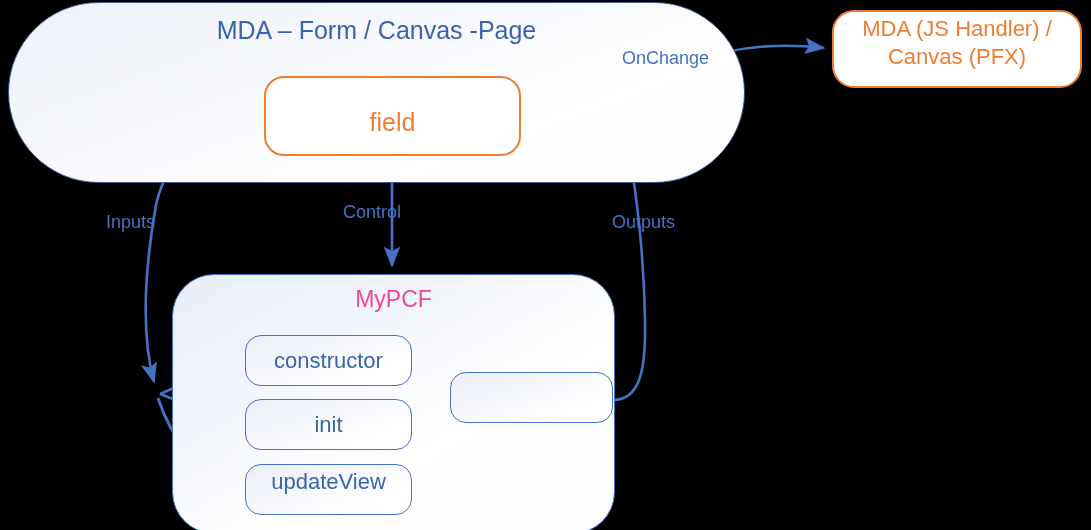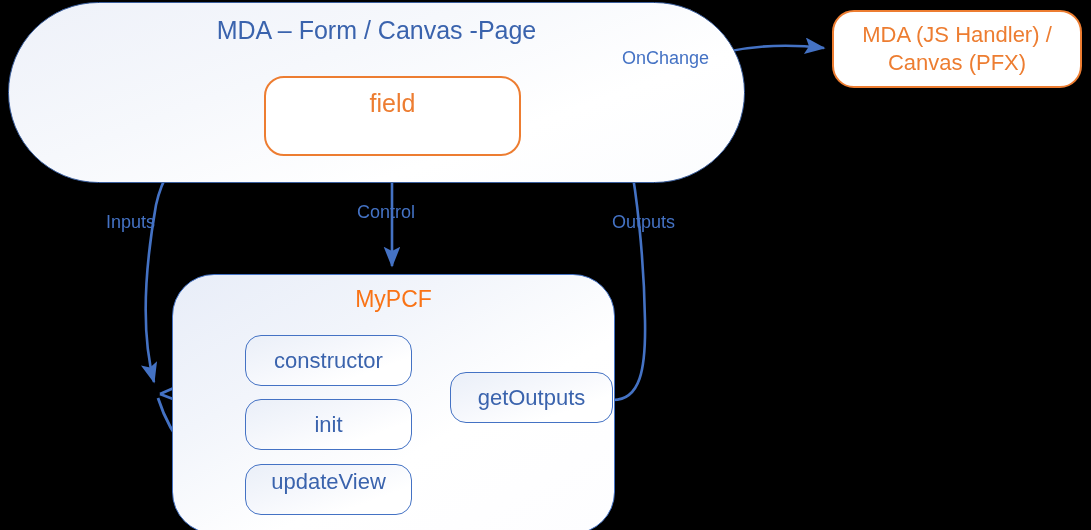--- a/index.html
+++ b/index.html
@@ -52,57 +52,57 @@
   #field-box {
     position: absolute;
     left: 264px; top: 76px;
     width: 257px; height: 80px;
     border: 2.2px solid #ED7D31;
     border-radius: 20px;
     background: #ffffff;
     box-sizing: border-box;
   }
   #field-label {
-    left: 264px; top: 74px;
+    left: 264px; top: 93px;
     width: 257px; height: 59px;
     font-size: 25px;
     color: #ED7D31;
   }
   
   #handler-box {
     position: absolute;
     left: 832px; top: 10px;
     width: 250px; height: 78px;
     border: 2.2px solid #ED7D31;
     border-radius: 22px;
     background: #ffffff;
     box-sizing: border-box;
   }
   #handler-label {
-    left: 832px; top: 10px;
+    left: 832px; top: 4px;
     width: 250px; height: 78px;
     font-size: 22px;
     line-height: 28px;
     color: #ED7D31;
   }
   
   #mypcf-container {
     position: absolute;
     left: 172px; top: 274px;
     width: 443px; height: 260px;
     border: 1.6px solid #4472C4;
     border-radius: 42px;
     background: linear-gradient(150deg, #e8edf8 0%, #f2f5fb 32%, #ffffff 62%, #fdfdff 100%);
     box-sizing: border-box;
   }
   #mypcf-title {
     left: 172px; top: 283px;
     width: 443px; height: 32px;
     font-size: 23px;
-    color: #f97316;
+    color: #ec4899;
   }
   
   .method-box {
     position: absolute;
     border: 1.5px solid #4472C4;
     border-radius: 16px;
     background: linear-gradient(160deg, #eaeff8 0%, #f5f7fc 40%, #ffffff 75%);
     box-sizing: border-box;
   }
   .method-label {
@@ -119,21 +119,21 @@
   #m-getoutputs-label { left: 450px; top: 372px; width: 163px; height: 51px; }
   
   .edge-label {
     position: absolute;
     color: #4472C4;
     font-size: 18px;
     white-space: nowrap;
     pointer-events: none;
   }
   #lbl-inputs { left: 106px; top: 212px; }
-  #lbl-control { left: 357px; top: 202px; text-align: center; }
+  #lbl-control { left: 343px; top: 202px; text-align: center; }
   #lbl-outputs { left: 612px; top: 212px; text-align: right; }
   #lbl-onchange { left: 622px; top: 48px; }
 </style>
 </head>
 <body>
 
 <div id="stage">
 
   <svg id="svg-layer" viewBox="0 0 1091 530">
     <defs>
@@ -176,20 +176,19 @@
   <div id="m-constructor-box" class="method-box"></div>
   <div id="m-constructor-label" class="node-label method-label">constructor</div>
 
   <div id="m-init-box" class="method-box"></div>
   <div id="m-init-label" class="node-label method-label">init</div>
 
   <div id="m-updateview-box" class="method-box"></div>
   <div id="m-updateview-label" class="node-label method-label">updateView</div>
 
   <div id="m-getoutputs-box" class="method-box"></div>
-  <div id="m-getoutputs-label" class="node-label method-label">getOutputs</div>
 
   <div id="lbl-inputs" class="edge-label">Inputs</div>
   <div id="lbl-control" class="edge-label">Control</div>
   <div id="lbl-outputs" class="edge-label">Outputs</div>
   <div id="lbl-onchange" class="edge-label">OnChange</div>
 
 </div>
 
 </body></html>

